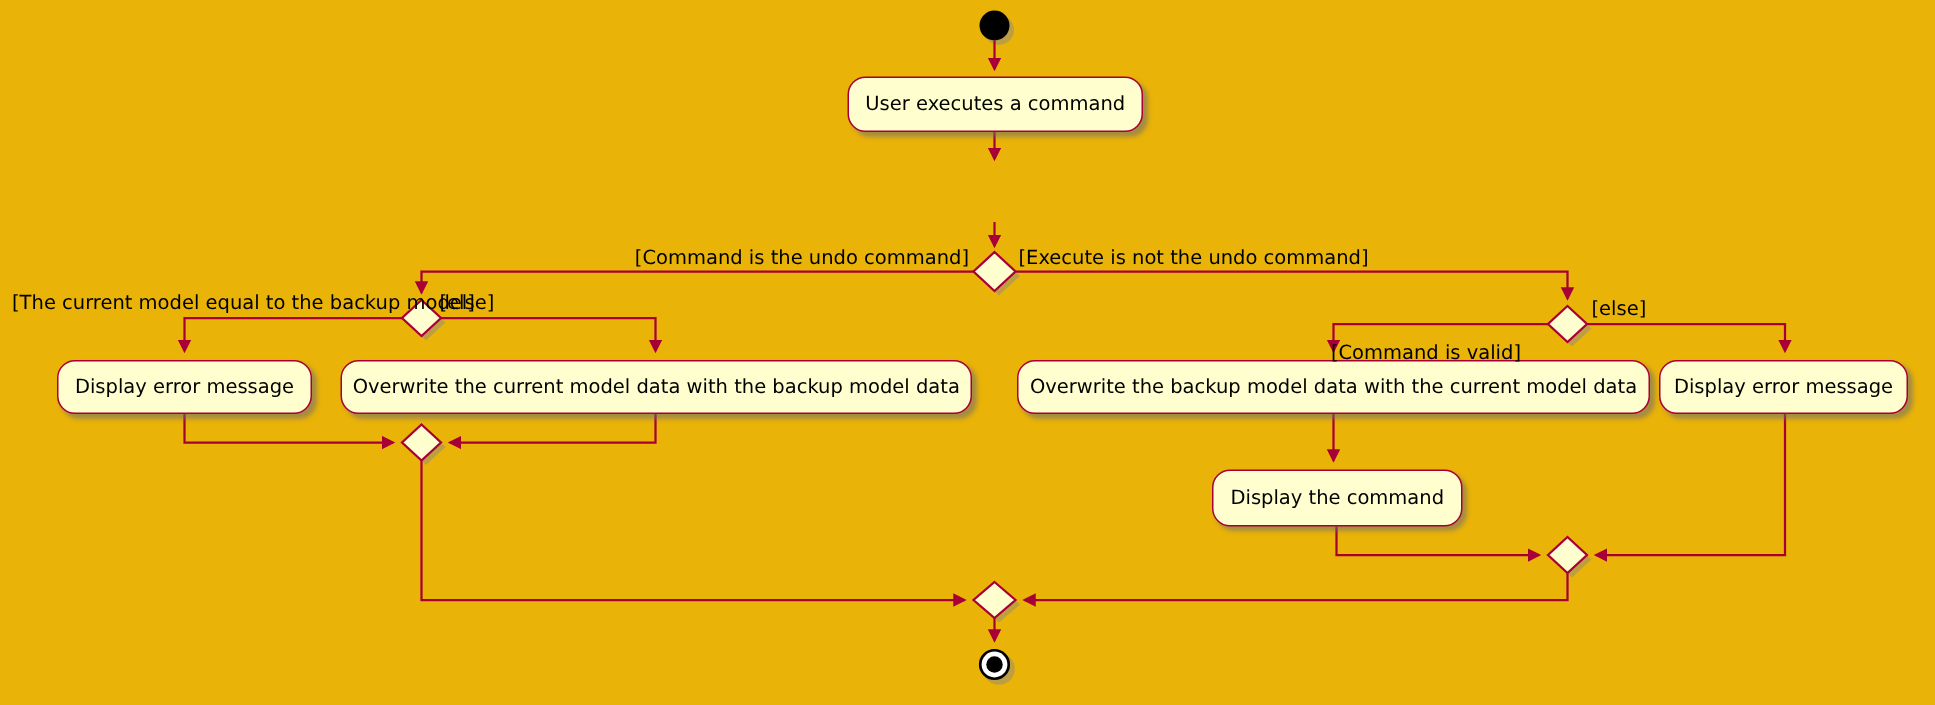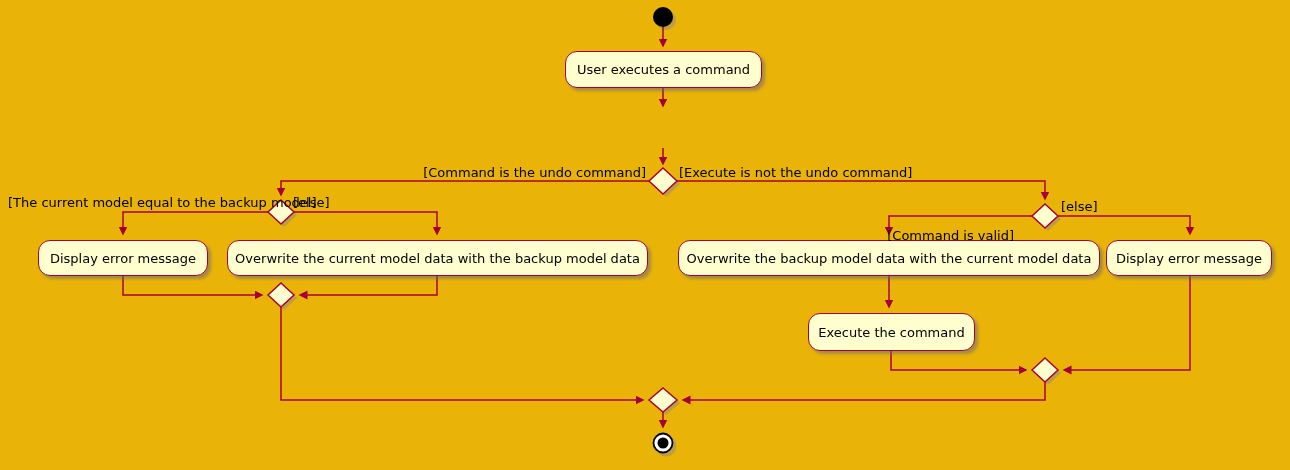--- a/index.html
+++ b/index.html
@@ -117,21 +117,21 @@
 
   <div class="activity" style="left:678px; top:240px; width:422px; height:36px;">
     <span>Overwrite the backup model data with the current model data</span>
   </div>
 
   <div class="activity" style="left:1106px; top:240px; width:166px; height:36px;">
     <span>Display error message</span>
   </div>
 
   <div class="activity" style="left:808px; top:313px; width:167px; height:38px;">
-    <span>Execute the command</span>
+    <span>Display the command</span>
   </div>
 
   <span class="guard" style="right:644px; top:166px;">[Command is the undo command]</span>
 
   <span class="guard" style="left:679px; top:166px;">[Execute is not the undo command]</span>
 
   <span class="guard" style="left:8px; top:196px;">[The current model equal to the backup model]</span>
 
   <span class="guard" style="left:293px; top:196px;">[else]</span>
 

